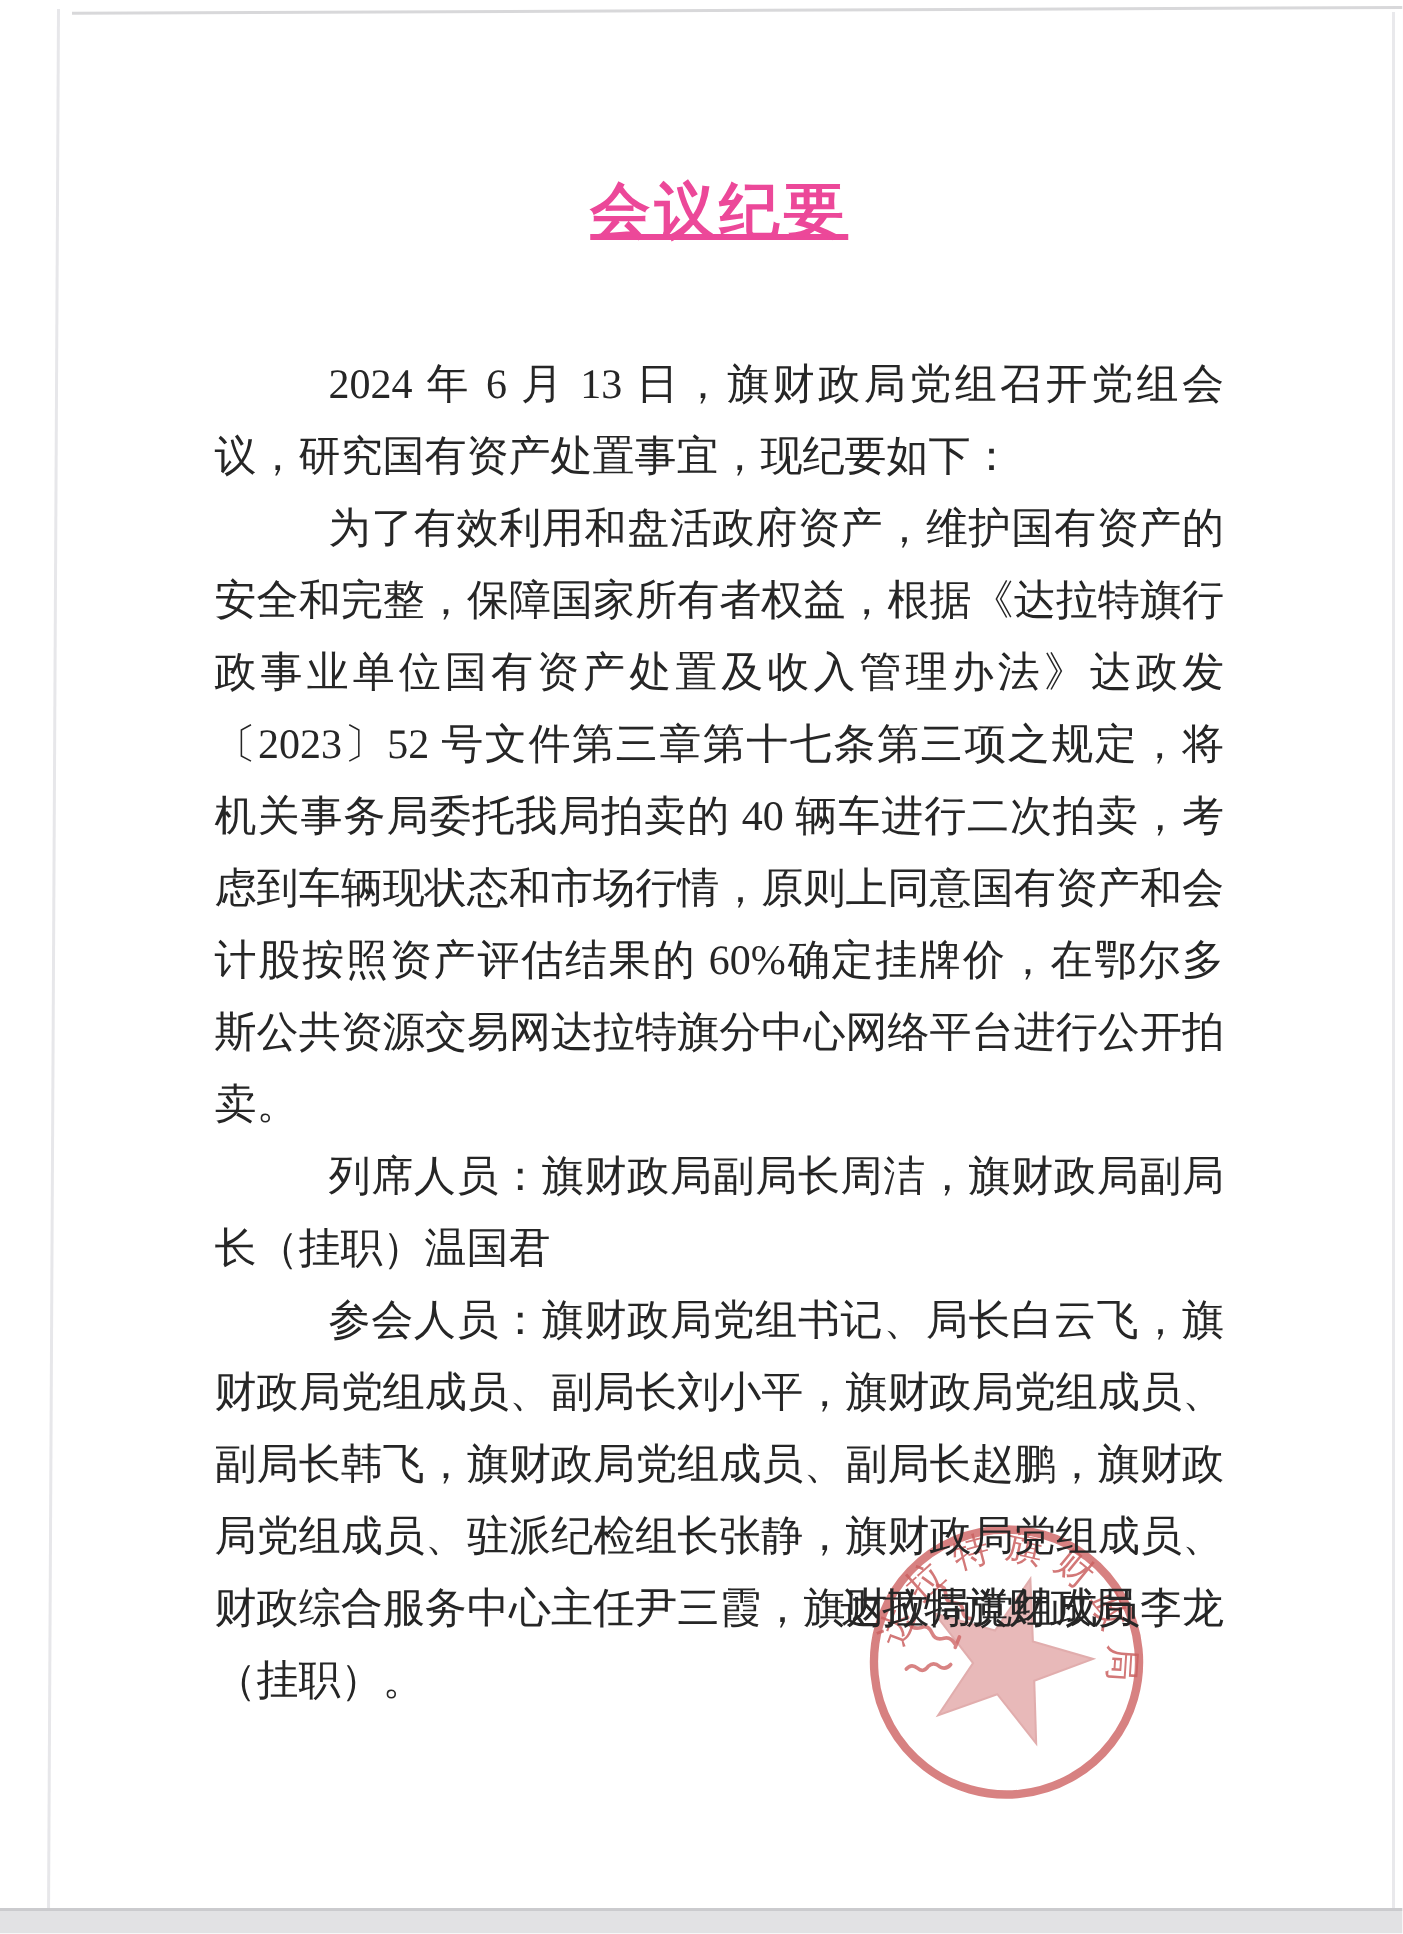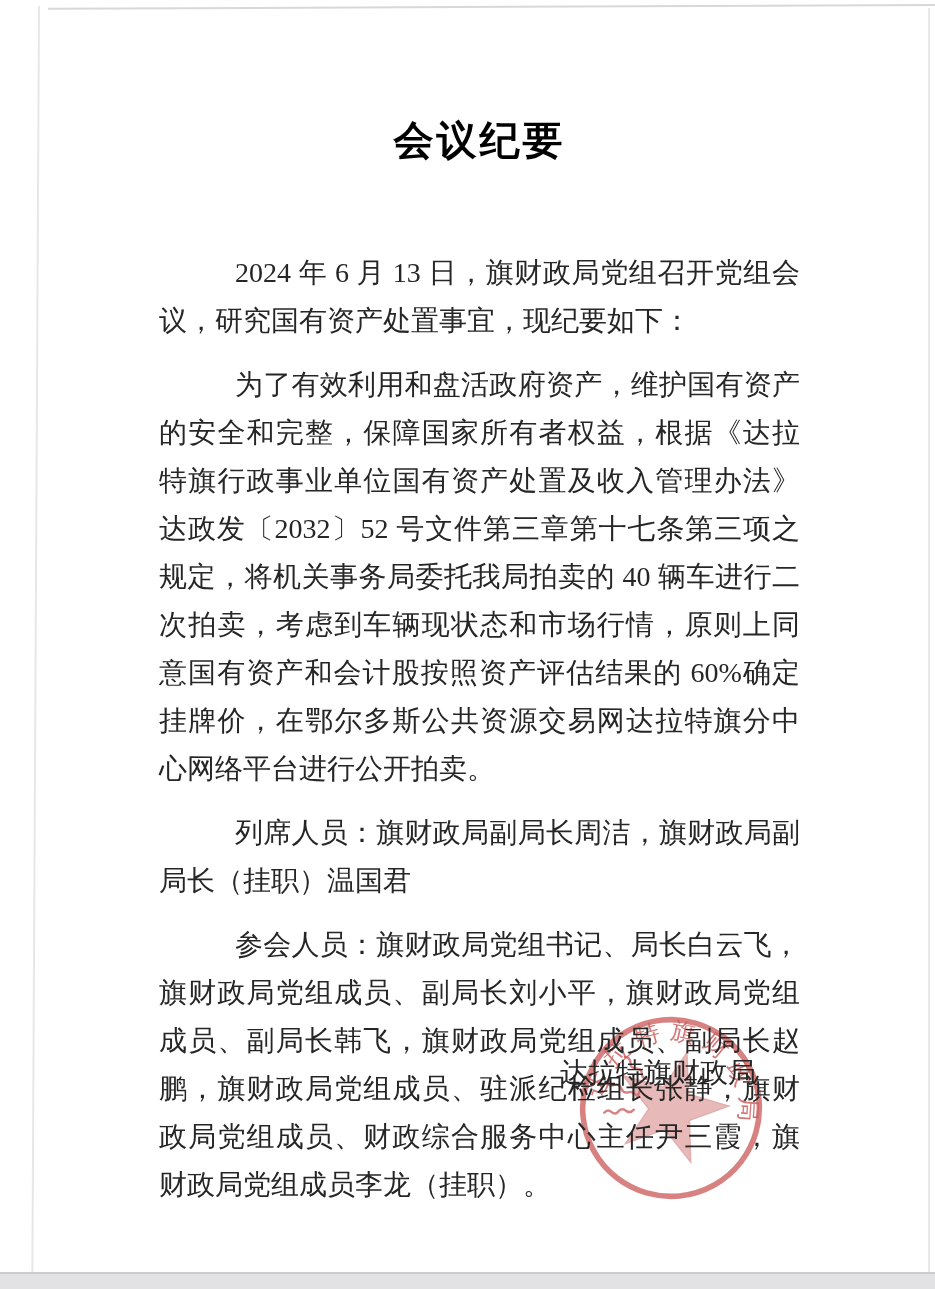--- a/index.html
+++ b/index.html
@@ -30,32 +30,33 @@
   .bottom-band {
     position: absolute; left: 0; right: 0; bottom: 0; height: 15px;
     background: #e2e2e4;
     border-top: 2px solid #cbcbce;
   }
   .doc-title {
     position: absolute; top: 116px; left: 143px; width: 673px;
     text-align: center;
     font-size: 40px; line-height: 50px; font-weight: 700;
     letter-spacing: 3px;
-    color: #000000;
+    color: #ec4899;
     z-index: 2;
+    text-decoration: underline;
   }
   .doc-body {
     position: absolute; top: 233px; left: 143px; width: 673px;
     font-size: 28px; line-height: 48px;
     text-align: justify;
     color: #262626;
     z-index: 2;
   }
   .doc-body p {
-    margin: 16px;
+    margin: 0;
     text-indent: 76px;
   }
   .signature {
     position: absolute; top: 1049px; left: 560px;
     font-size: 28px; line-height: 48px;
     color: #262626;
     z-index: 3;
   }
   .seal {
     position: absolute; top: 1015px; left: 578px;
@@ -71,21 +72,21 @@
 <div class="page">
 
   <div class="edge-top"></div>
   <div class="edge-left"></div>
   <div class="edge-right"></div>
 
   <div class="doc-title">会议纪要</div>
 
   <div class="doc-body">
     <p>2024 年 6 月 13 日，旗财政局党组召开党组会议，研究国有资产处置事宜，现纪要如下：</p>
-    <p>为了有效利用和盘活政府资产，维护国有资产的安全和完整，保障国家所有者权益，根据《达拉特旗行政事业单位国有资产处置及收入管理办法》达政发〔2032〕52 号文件第三章第十七条第三项之规定，将机关事务局委托我局拍卖的 40 辆车进行二次拍卖，考虑到车辆现状态和市场行情，原则上同意国有资产和会计股按照资产评估结果的 60%确定挂牌价，在鄂尔多斯公共资源交易网达拉特旗分中心网络平台进行公开拍卖。</p>
+    <p>为了有效利用和盘活政府资产，维护国有资产的安全和完整，保障国家所有者权益，根据《达拉特旗行政事业单位国有资产处置及收入管理办法》达政发〔2023〕52 号文件第三章第十七条第三项之规定，将机关事务局委托我局拍卖的 40 辆车进行二次拍卖，考虑到车辆现状态和市场行情，原则上同意国有资产和会计股按照资产评估结果的 60%确定挂牌价，在鄂尔多斯公共资源交易网达拉特旗分中心网络平台进行公开拍卖。</p>
     <p>列席人员：旗财政局副局长周洁，旗财政局副局长（挂职）温国君</p>
     <p>参会人员：旗财政局党组书记、局长白云飞，旗财政局党组成员、副局长刘小平，旗财政局党组成员、副局长韩飞，旗财政局党组成员、副局长赵鹏，旗财政局党组成员、驻派纪检组长张静，旗财政局党组成员、财政综合服务中心主任尹三霞，旗财政局党组成员李龙（挂职）。</p>
   </div>
 
   <div class="signature">
     <div>达拉特旗财政局</div>
   </div>
 
   <svg class="seal" viewBox="0 0 200 200" xmlns="http://www.w3.org/2000/svg">
 

